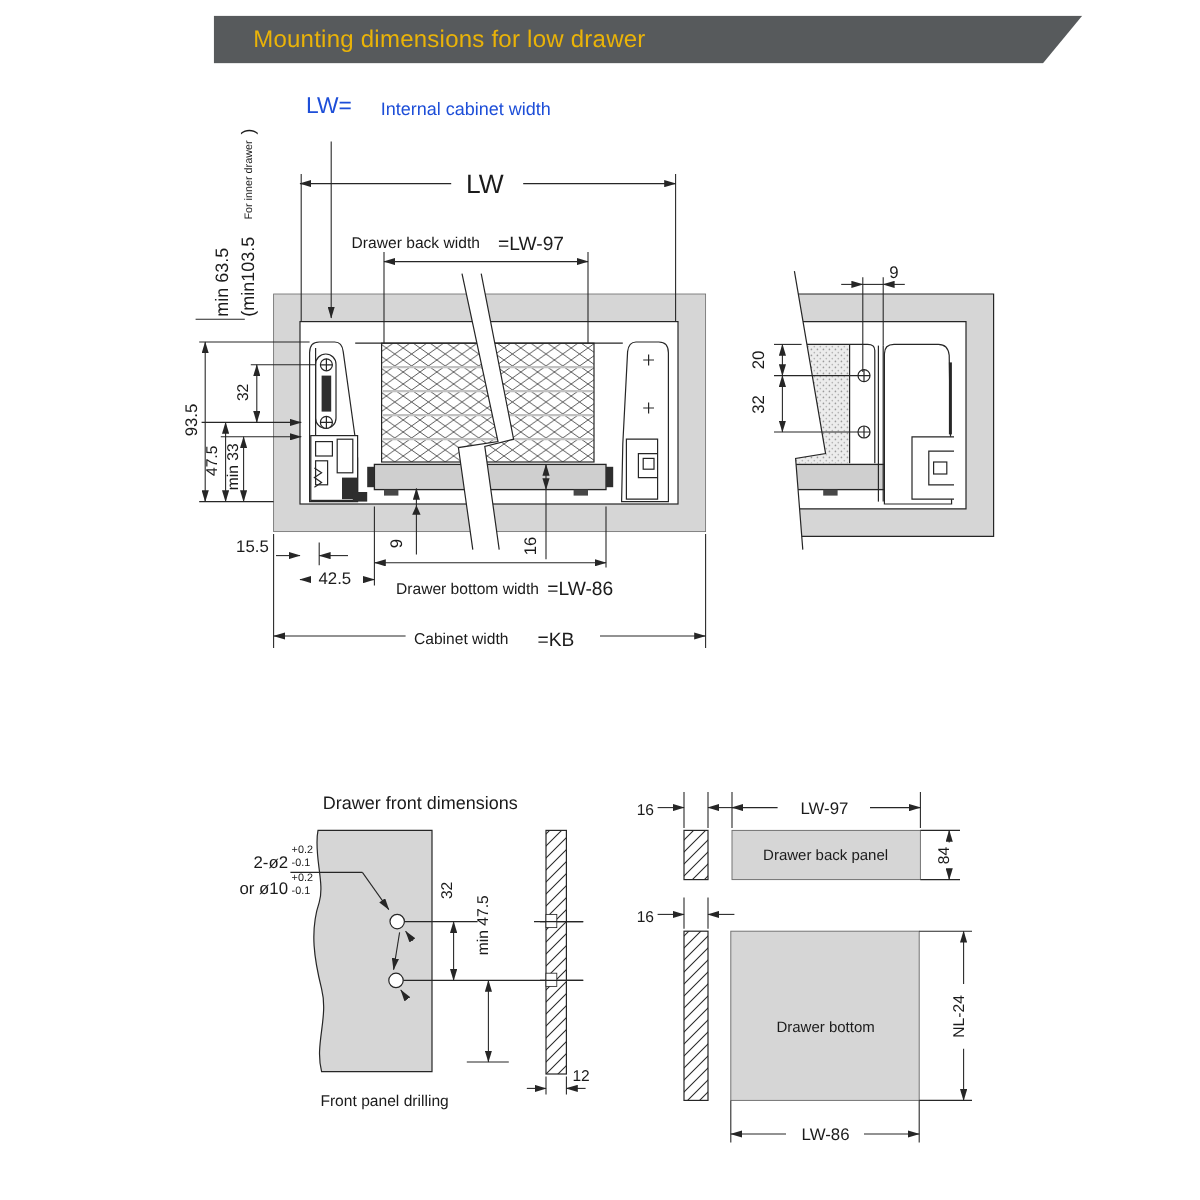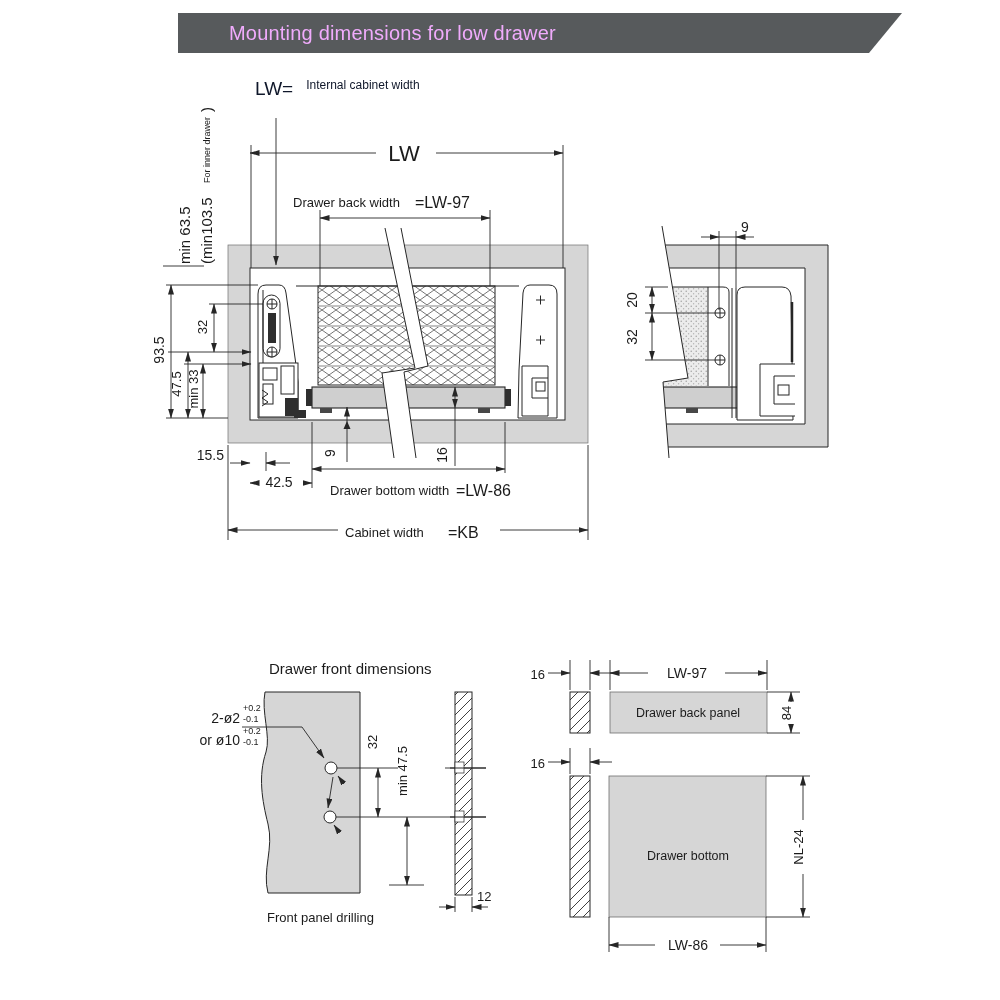--- a/index.html
+++ b/index.html
@@ -1,25 +1,25 @@
 <!DOCTYPE html>
 <html style="--banner: #575a5c; --gray: #d6d6d6; --bar: #cfcfcf; --line: #262626;"><head>
 <meta charset="utf-8">
 <style>
   html,body{margin:0;padding:0;background:#fff}
   .stage{position:relative;width:1000px;height:1000px;background:#fff;overflow:hidden;
          font-family:"Liberation Sans",sans-serif}
-  .banner{position:absolute;background:var(--banner,#575a5c);color:#f0abfc;display:flex;align-items:center;
-          padding-left:51px;box-sizing:border-box;
+  .banner{position:absolute;background:var(--banner,#575a5c);color:#eab308;display:flex;align-items:center;
+          padding-left:33px;box-sizing:border-box;
           clip-path:polygon(0 0,100% 0,calc(100% - 33px) 100%,0 100%);letter-spacing:.2px}
   #banner1{left:178px;top:13px;width:724px;height:40px;font-size:20px}
   #banner2{left:178px;top:578px;width:686px;height:35px;font-size:19px}
-  .subtitle{position:absolute;left:255px;top:78px;display:flex;align-items:flex-start;color:#0f172a}
+  .subtitle{position:absolute;left:255px;top:78px;display:flex;align-items:flex-end;color:#1d4ed8}
   .subtitle .lw{font-size:19px}
-  .subtitle .desc{font-size:12px;margin-left:13px}
+  .subtitle .desc{font-size:15px;margin-left:24px}
   svg.draw{position:absolute;left:0;top:0}
   svg text{font-family:"Liberation Sans",sans-serif;fill:#1b1b1b}
   .t9{font-size:9px}.t12{font-size:12.5px}.t13{font-size:13px}.t14{font-size:14px}
   .t15{font-size:15px}.t16{font-size:16px}.t22{font-size:22px}
   .k{stroke:#262626;stroke-width:1;fill:none}
   .w{fill:#fff}
   .g1{fill:var(--gray,#d6d6d6)}
   .g2{fill:var(--bar,#cfcfcf)}
   .blk{fill:#2e2e2e}
   .dim line{stroke:var(--line,#262626);stroke-width:0.9;fill:none}

